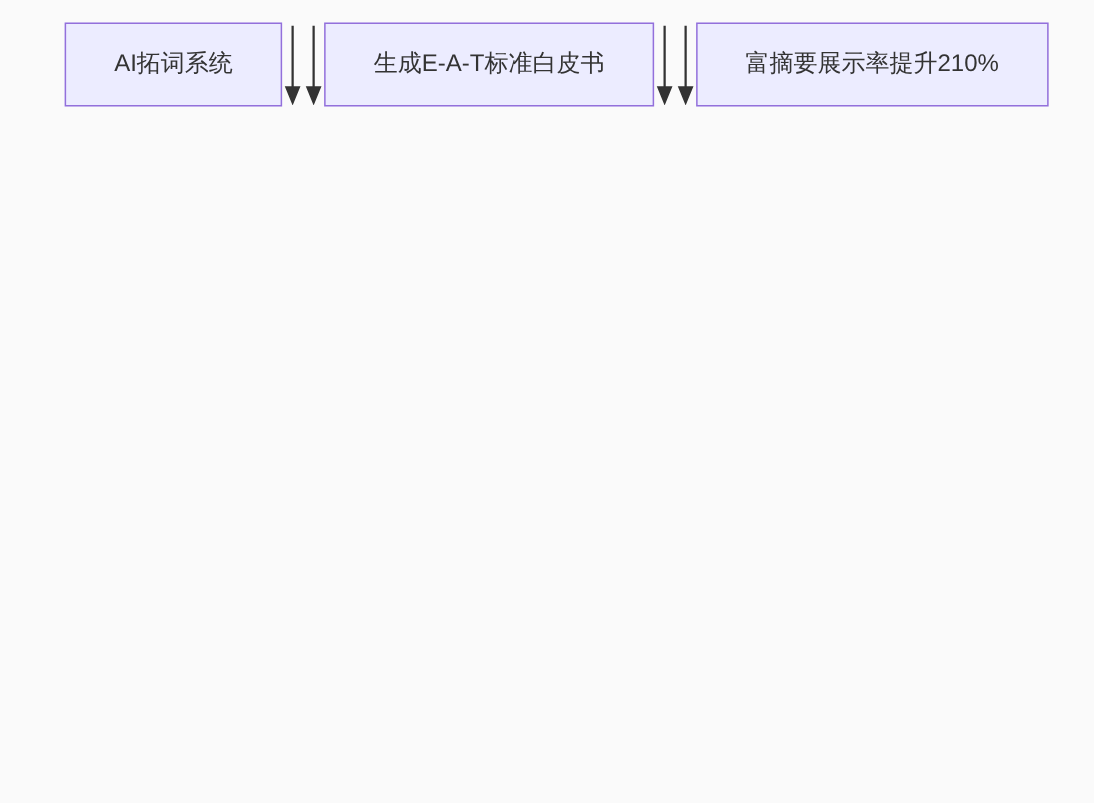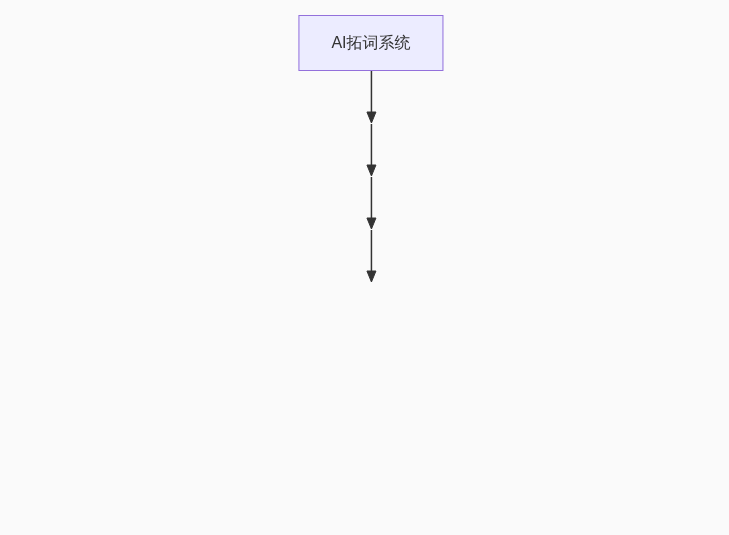--- a/index.html
+++ b/index.html
@@ -13,21 +13,21 @@
     font-family: "Liberation Sans", "DejaVu Sans", sans-serif;
     overflow: hidden;
     position: relative;
   }
   .flowchart {
     position: absolute;
     left: 371px;
     top: 15px;
     transform: translateX(-50%);
     display: flex;
-    flex-direction: column;
+    flex-direction: row;
     align-items: center;
   }
   .node {
     box-sizing: border-box;
     height: 56px;
     padding: 0 32px;
     display: flex;
     align-items: center;
     justify-content: center;
     background: #ECECFF;
@@ -67,26 +67,32 @@
     <line x1="7" y1="0" x2="7" y2="42"></line>
     <polygon points="2.5,41 11.5,41 7,52"></polygon>
   </svg>
 
 
   <svg class="edge" viewBox="0 0 14 53" xmlns="http://www.w3.org/2000/svg">
     <line x1="7" y1="0" x2="7" y2="42"></line>
     <polygon points="2.5,41 11.5,41 7,52"></polygon>
   </svg>
 
+  <div class="node">
+    <span class="node-label">生成E-A-T标准白皮书</span>
+  </div>
 
   <svg class="edge" viewBox="0 0 14 53" xmlns="http://www.w3.org/2000/svg">
     <line x1="7" y1="0" x2="7" y2="42"></line>
     <polygon points="2.5,41 11.5,41 7,52"></polygon>
   </svg>
 
 
   <svg class="edge" viewBox="0 0 14 53" xmlns="http://www.w3.org/2000/svg">
     <line x1="7" y1="0" x2="7" y2="42"></line>
     <polygon points="2.5,41 11.5,41 7,52"></polygon>
   </svg>
 
+  <div class="node">
+    <span class="node-label">富摘要展示率提升210%</span>
+  </div>
 
 </div>
 
 </body></html>

